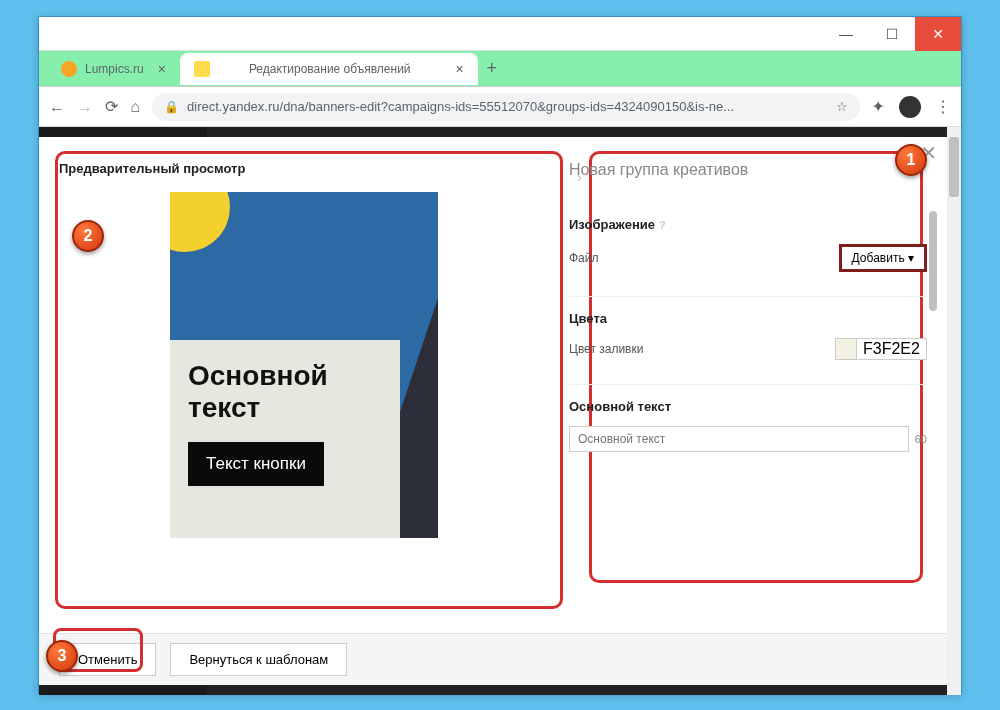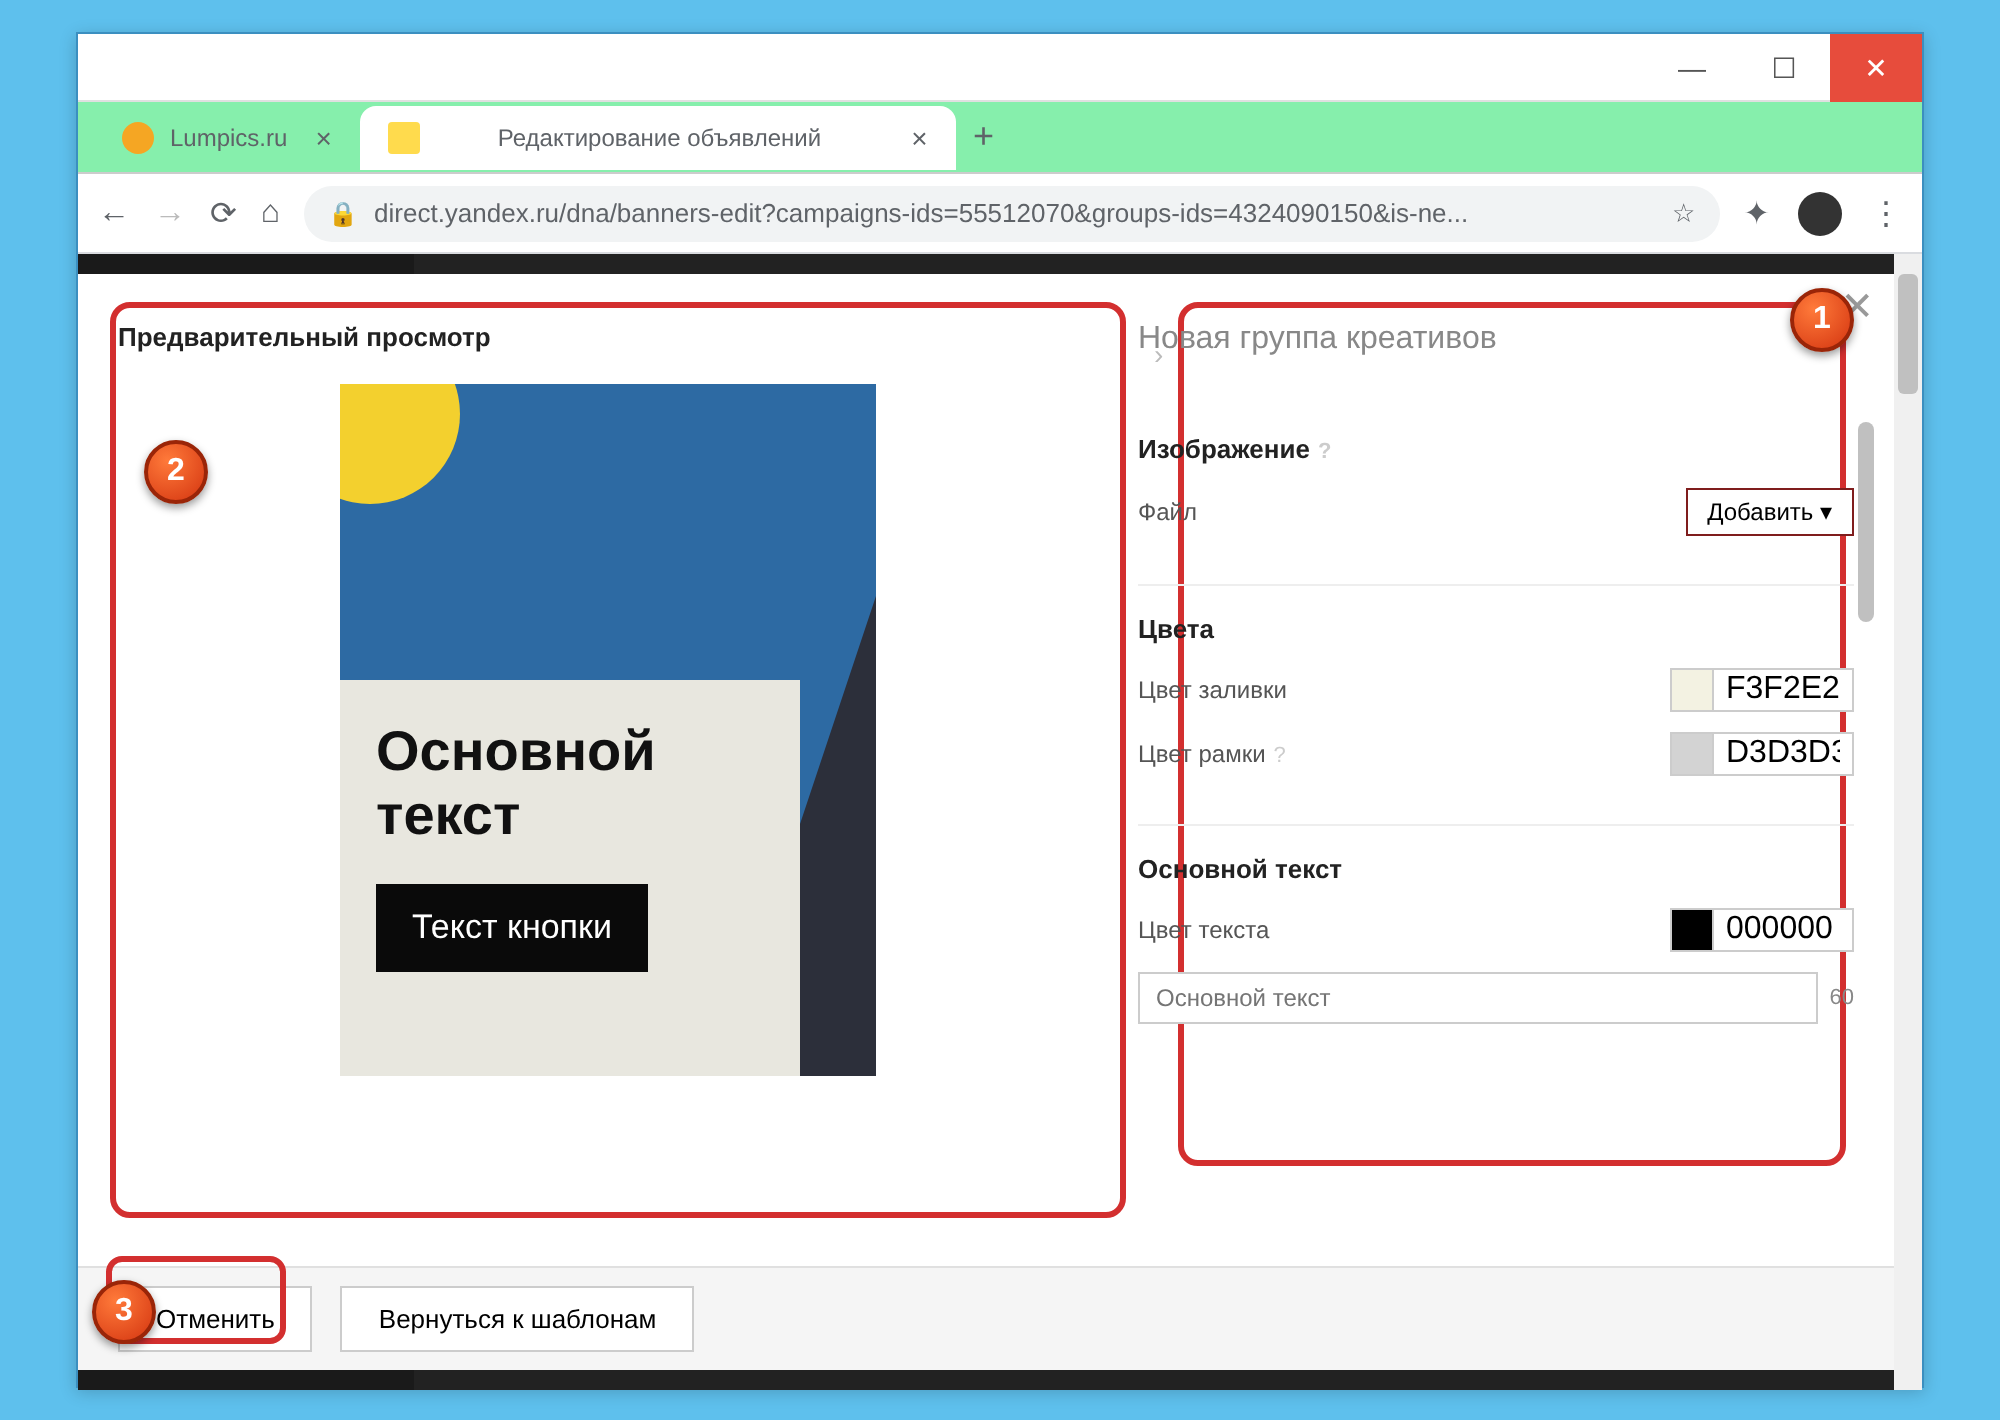--- a/index.html
+++ b/index.html
@@ -37,21 +37,21 @@
 .dark-tri { position: absolute; right: 0; bottom: 0; width: 0; height: 0; border-left: 80px solid transparent; border-bottom: 240px solid #2c2f3a; }
 .text-block { position: absolute; left: 0; bottom: 0; width: 230px; height: 198px; background: #e8e7df; padding: 20px 18px; }
 .main-text { font-size: 28px; font-weight: bold; color: #111; line-height: 1.15; }
 .btn-block { margin-top: 18px; background: #0a0a0a; color: #fff; padding: 12px 18px; font-size: 17px; display: inline-block; }
 .show-all { position: absolute; right: 8px; bottom: -40px; padding: 5px 12px; border: 1px solid #ccc; font-size: 12px; background: #fff; cursor: pointer; }
 .settings-title { font-size: 16px; color: #888; margin-bottom: 24px; }
 .panel-section { padding: 14px 0; border-bottom: 1px solid #eee; }
 .panel-section:last-child { border-bottom: none; }
 .sec-title { font-size: 13px; font-weight: bold; color: #222; margin-bottom: 12px; }
 .sec-row { display: flex; align-items: center; justify-content: space-between; font-size: 12px; color: #555; margin-bottom: 10px; gap: 23px; }
-.add-btn { border: 1px solid #7f1d1d; padding: 4px 10px; font-size: 12px; background: #fff; cursor: pointer; }
+.add-btn { border: 3px solid #7f1d1d; padding: 4px 10px; font-size: 12px; background: #fff; cursor: pointer; }
 .color-input { display: flex; align-items: center; gap: 0; }
 .color-swatch { width: 22px; height: 22px; border: 1px solid #ccc; }
 .color-val { width: 70px; height: 22px; border: 1px solid #ccc; border-left: none; font-size: 16px; padding: 0 6px; }
 .text-input-row { display: flex; align-items: center; gap: 6px; }
 .text-input { flex: 1; height: 26px; border: 1px solid #ccc; padding: 0 8px; font-size: 12px; }
 .char-count { font-size: 11px; color: #888; }
 .settings-scrollbar { position: absolute; right: -10px; top: 50px; width: 8px; height: 100px; background: #c0c0c0; border-radius: 4px; }
 .footer { height: 52px; background: #f5f5f5; display: flex; align-items: center; padding: 0 20px; gap: 14px; border-top: 1px solid #e0e0e0; }
 .ft-btn { padding: 8px 18px; font-size: 13px; border: 1px solid #ccc; background: #fff; cursor: pointer; }
 .ft-btn.primary { background: #ffdb4d; border-color: #e0bb2a; font-weight: bold; }
@@ -146,40 +146,24 @@
 
           <div class="panel-section">
             <div class="sec-title">Цвета</div>
             <div class="sec-row">
               <span>Цвет заливки</span>
               <div class="color-input">
                 <div class="color-swatch" style="background:#f3f2e2"></div>
                 <input class="color-val" value="F3F2E2" style="">
               </div>
             </div>
-            <div class="sec-row">
-              <span>
-                <span>Цвет рамки</span><span class="help-icon">?</span>
-              </span>
-              <div class="color-input">
-                <div class="color-swatch" style="background:#d3d3d3"></div>
-                <input class="color-val" value="D3D3D3" style="">
-              </div>
-            </div>
           </div>
 
           <div class="panel-section">
             <div class="sec-title">Основной текст</div>
-            <div class="sec-row">
-              <span>Цвет текста</span>
-              <div class="color-input">
-                <div class="color-swatch" style="background:#000"></div>
-                <input class="color-val" value="000000" style="">
-              </div>
-            </div>
             <div class="text-input-row">
               <input class="text-input" placeholder="Основной текст" style="">
               <span class="char-count">60</span>
             </div>
           </div>
         </div>
       </div>
 
       <div class="footer" style="position:relative">
         <div class="red-border-create"></div>

